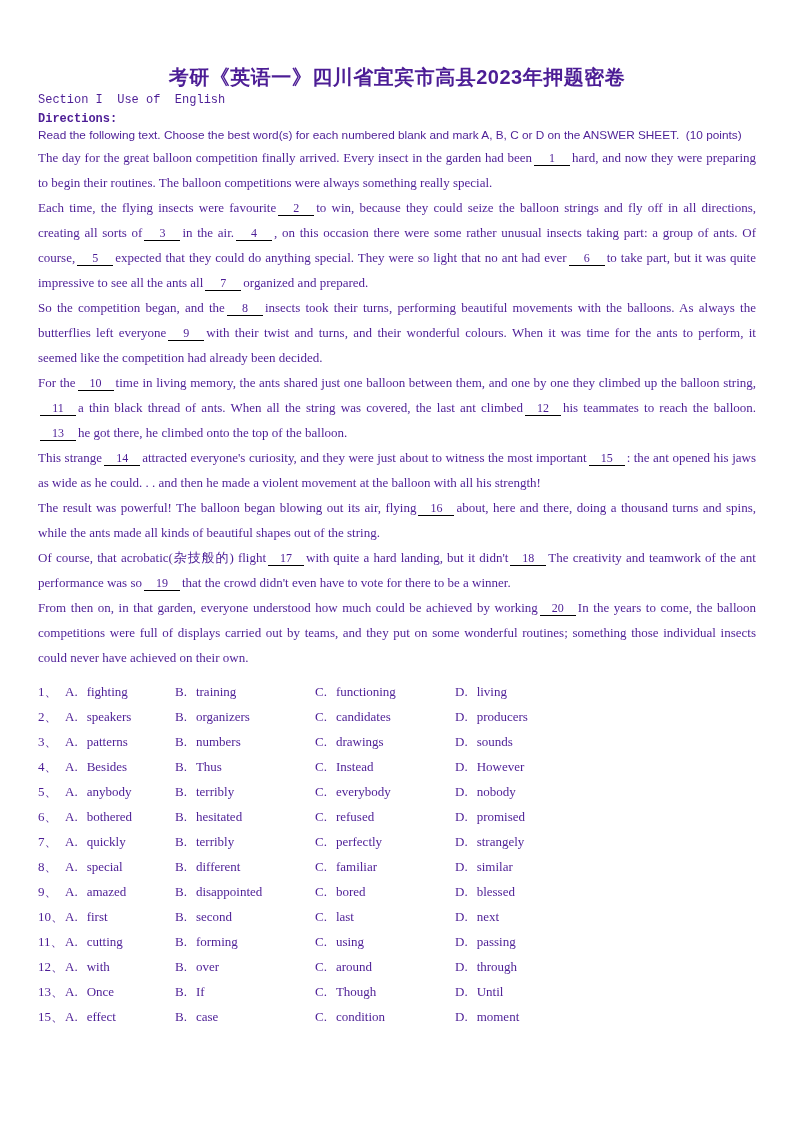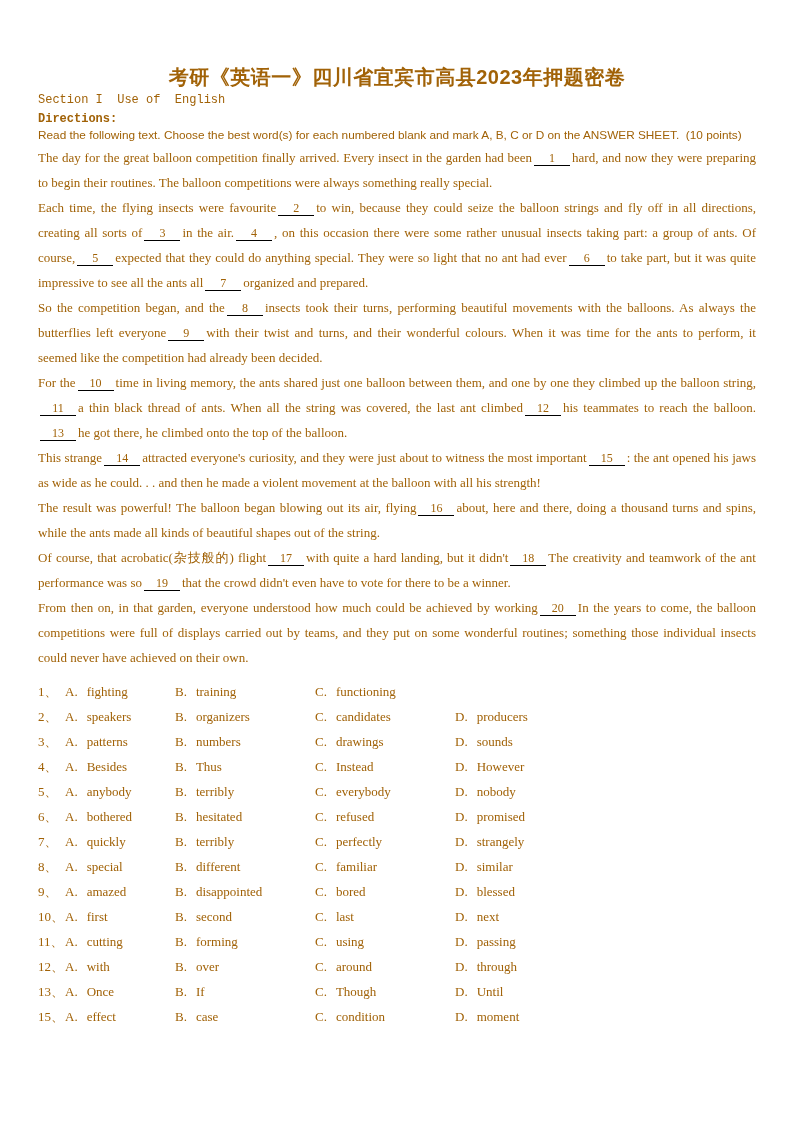--- a/index.html
+++ b/index.html
@@ -5,21 +5,21 @@
   html, body { margin: 0; padding: 0; background: #888; }
   .sheet {
     position: relative;
     width: 794px;
     height: 1123px;
     margin: 0 auto;
     background: #ffffff;
     box-sizing: border-box;
     padding: 64px 38px 12px 38px;
     overflow: hidden;
-    color: #a16207;
+    color: #4c1d95;
     font-family: "Liberation Serif", serif;
   }
   .doc-title {
     margin: 0;
     text-align: center;
     font-size: 20px;
     font-weight: 700;
     font-family: "Liberation Sans", "Liberation Serif", sans-serif;
     letter-spacing: 0.5px;
     line-height: 26px;
@@ -93,20 +93,21 @@
       <p>Of course, that acrobatic(杂技般的) flight<span class="blank">17</span>with quite a hard landing, but it didn't<span class="blank">18</span>The creativity and teamwork of the ant performance was so<span class="blank">19</span>that the crowd didn't even have to vote for there to be a winner.</p>
       <p>From then on, in that garden, everyone understood how much could be achieved by working<span class="blank">20</span>In the years to come, the balloon competitions were full of displays carried out by teams, and they put on some wonderful routines; something those individual insects could never have achieved on their own.</p>
     </div>
 
   <div class="options-list">
       <div class="q-row">
         <span class="q-num">1、</span>
         <span class="q-opt"><span class="opt-letter">A.</span><span>fighting</span></span>
         <span class="q-opt"><span class="opt-letter">B.</span><span>training</span></span>
         <span class="q-opt"><span class="opt-letter">C.</span><span>functioning</span></span>
+        <span class="q-opt"><span class="opt-letter">D.</span><span>living</span></span>
       </div>
       <div class="q-row">
         <span class="q-num">2、</span>
         <span class="q-opt"><span class="opt-letter">A.</span><span>speakers</span></span>
         <span class="q-opt"><span class="opt-letter">B.</span><span>organizers</span></span>
         <span class="q-opt"><span class="opt-letter">C.</span><span>candidates</span></span>
         <span class="q-opt"><span class="opt-letter">D.</span><span>producers</span></span>
       </div>
       <div class="q-row">
         <span class="q-num">3、</span>

